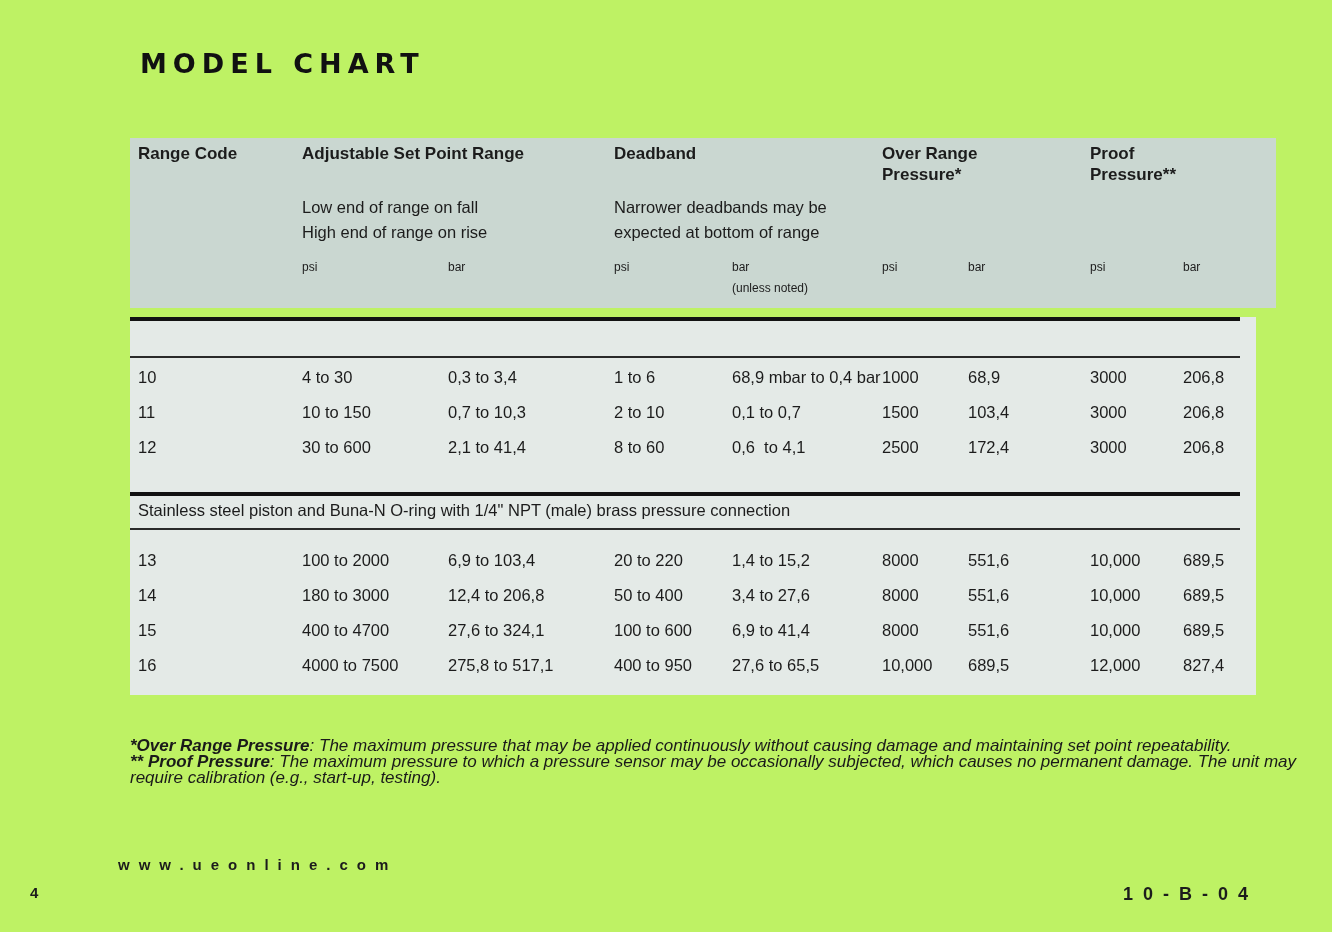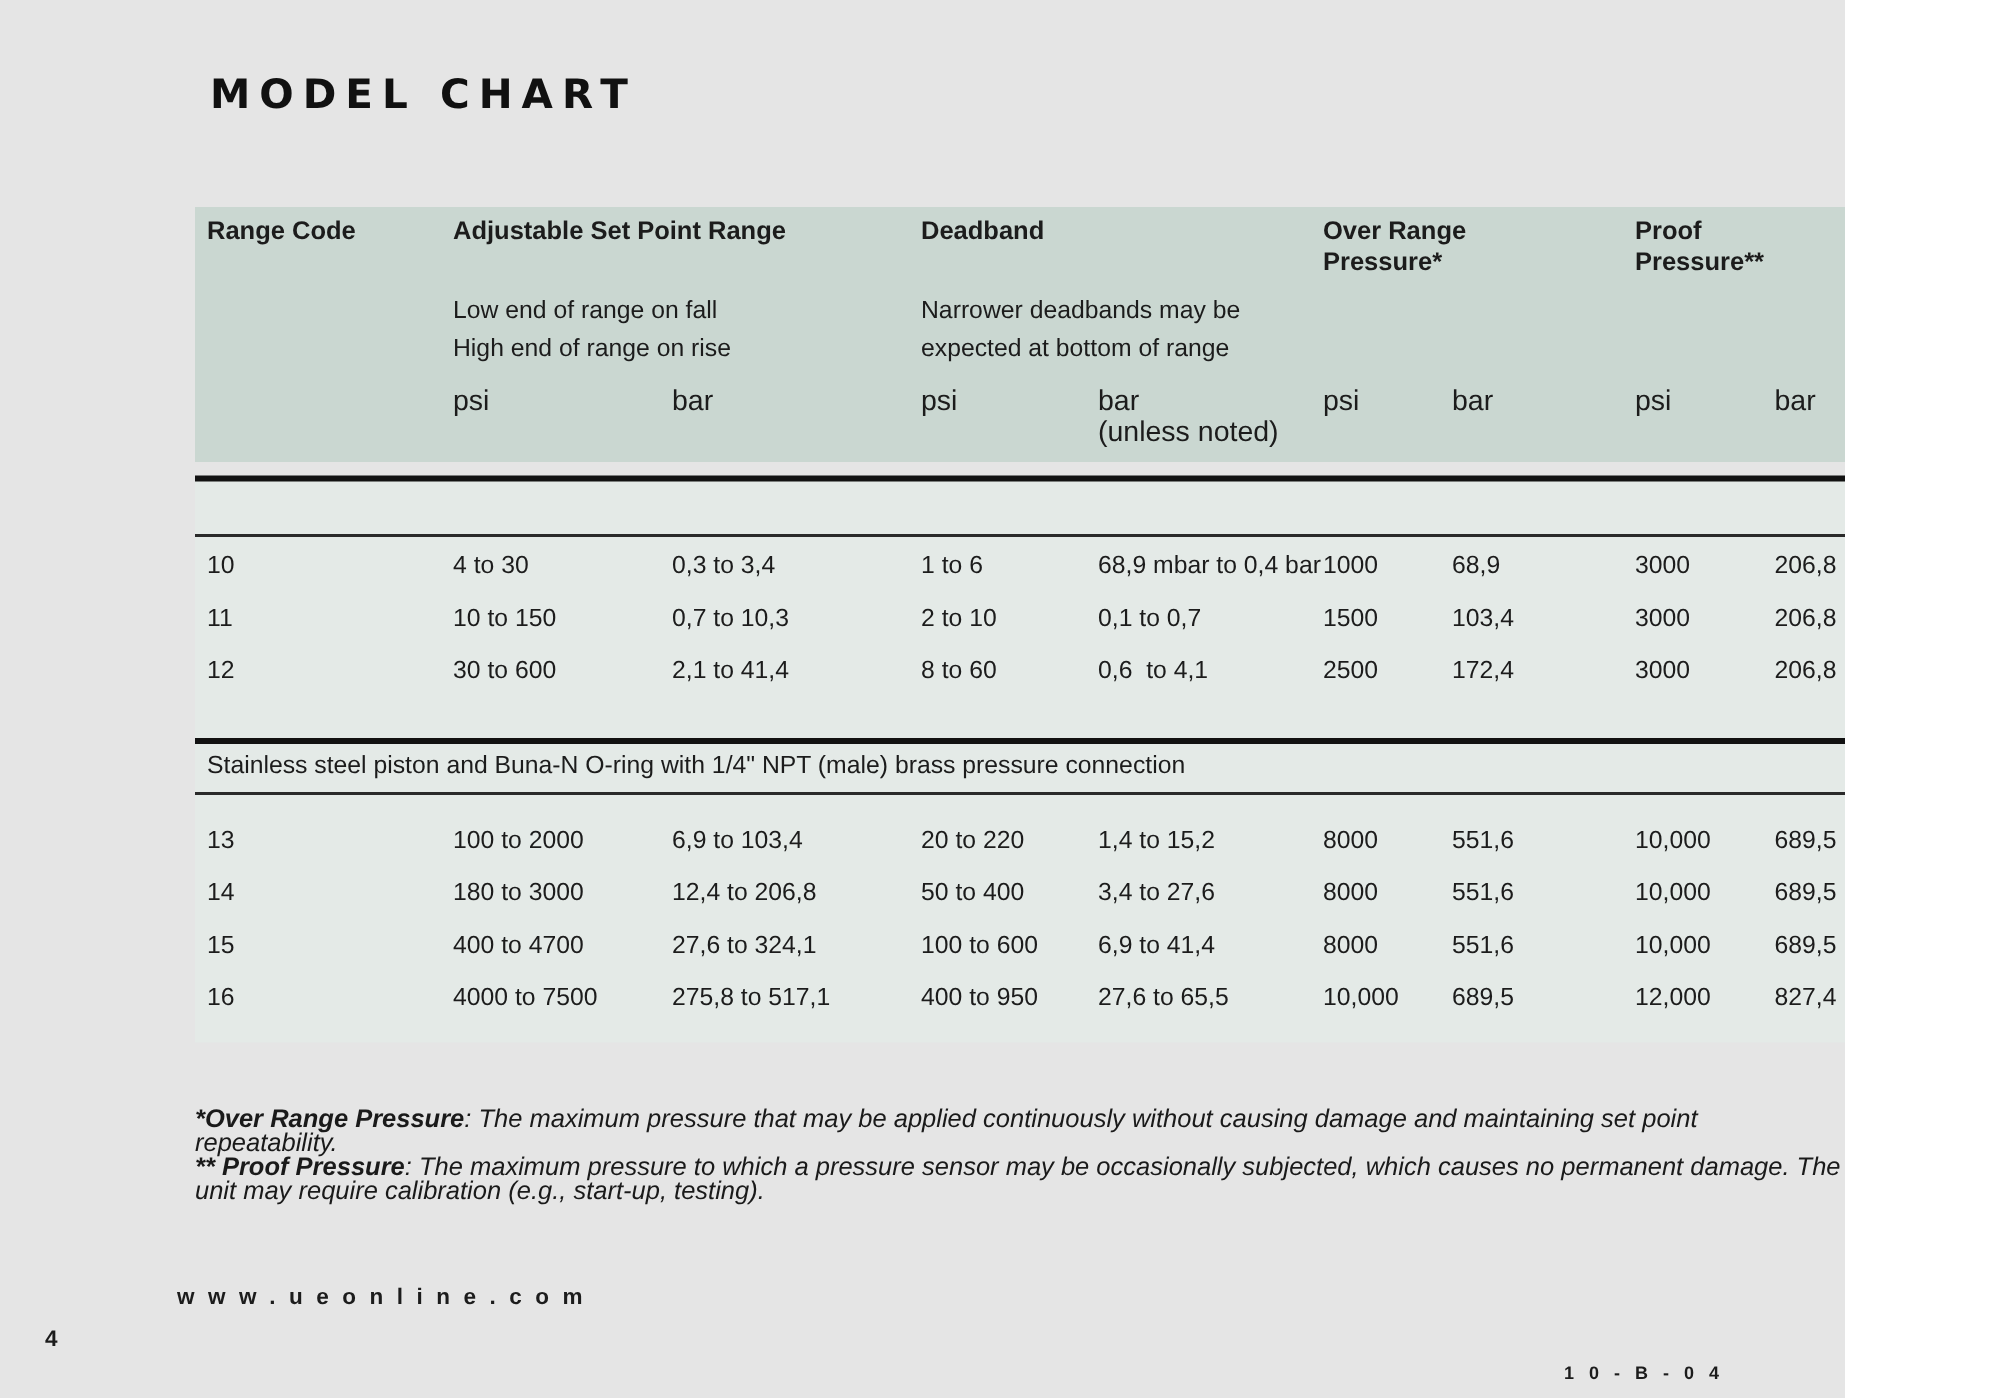--- a/index.html
+++ b/index.html
@@ -1,19 +1,19 @@
 <!DOCTYPE html>
 <html><head>
 <meta charset="utf-8">
 <style>
   html,body{margin:0;padding:0;background:#fff;}
   .page{
     position:relative;
-    width:1230px;height:932px;
-    background:#e5e5e5;
+    width:1332px;height:932px;
+    background:#bef264;
     font-family:"Liberation Sans", sans-serif;
     color:#1c1c1c;
     overflow:hidden;
   }
   .page-title{
     position:absolute;left:140px;top:48px;
     font-family:"DejaVu Sans","Liberation Sans",sans-serif;
     font-size:27px;font-weight:bold;letter-spacing:6px;
     color:#111;
   }
@@ -30,21 +30,21 @@
     position:absolute;left:130px;top:138px;width:1126px;height:170px;
     background:#cad7d1;
     padding-left:20px;
   }
   .hrow1{position:absolute;left:0;top:5px;width:100%;
     font-size:17px;font-weight:bold;line-height:21px;}
   .hwrap{display:block;max-width:120px;}
   .hrow2{position:absolute;left:0;top:57px;width:100%;
     font-size:16.5px;line-height:25px;}
   .hrow3{position:absolute;left:0;top:119px;width:100%;
-    font-size:19px;line-height:21px;}
+    font-size:12px;line-height:21px;}
   .unit-note{display:block;}
   
   .body-band{
     position:absolute;left:130px;top:317px;width:1126px;height:378px;
     background:#e4eae7;
   }
   .thick-line{position:absolute;left:0;width:1110px;height:4px;background:#121212;}
   .thin-line{position:absolute;left:0;width:1110px;height:2px;background:#2a2a2a;}
   .sec-title{position:absolute;left:8px;font-size:16.5px;white-space:pre;}
   .rows{position:absolute;left:0;width:100%;
@@ -62,21 +62,21 @@
   
   .footnotes{position:absolute;left:130px;top:738px;
     font-size:17px;line-height:16px;color:#1a1a1a;font-style:italic;}
   .fn b{font-weight:bold;}
   
   .footer-page{position:absolute;left:30px;top:884px;
     font-size:15px;font-weight:bold;letter-spacing:2px;}
   .footer-site{position:absolute;left:118px;top:856px;
     font-size:15px;font-weight:bold;letter-spacing:9px;}
   .footer-code{position:absolute;right:74px;top:884px;
-    font-size:12px;font-weight:bold;letter-spacing:10px;margin-top:24px;}
+    font-size:18px;font-weight:bold;letter-spacing:10px;}
 </style>
 </head>
 <body>
 
 <div class="page">
 
   <div class="page-title">MODEL CHART</div>
 
   <div class="head-band">
     <div class="grid9 hrow1">

